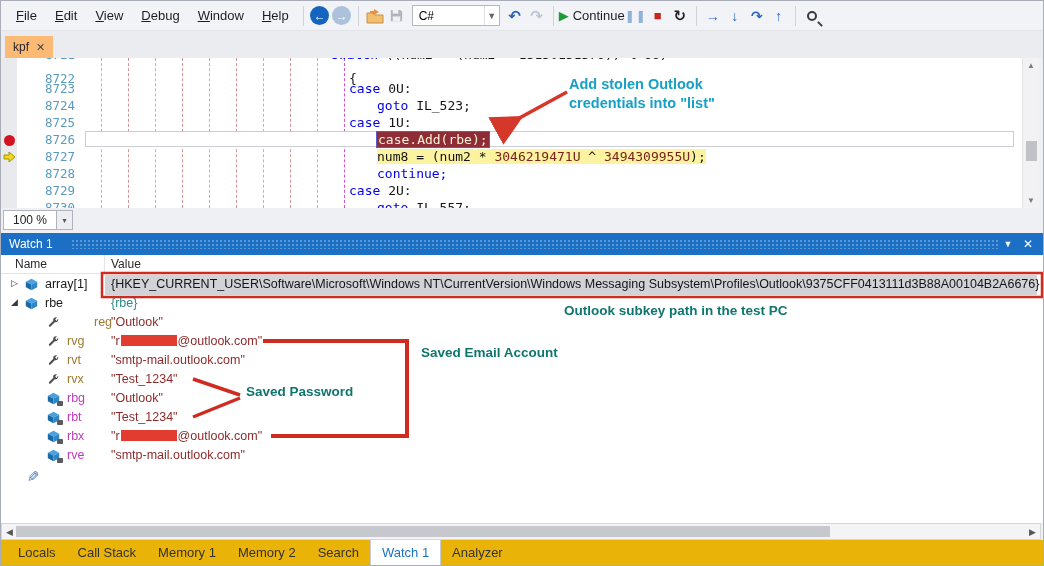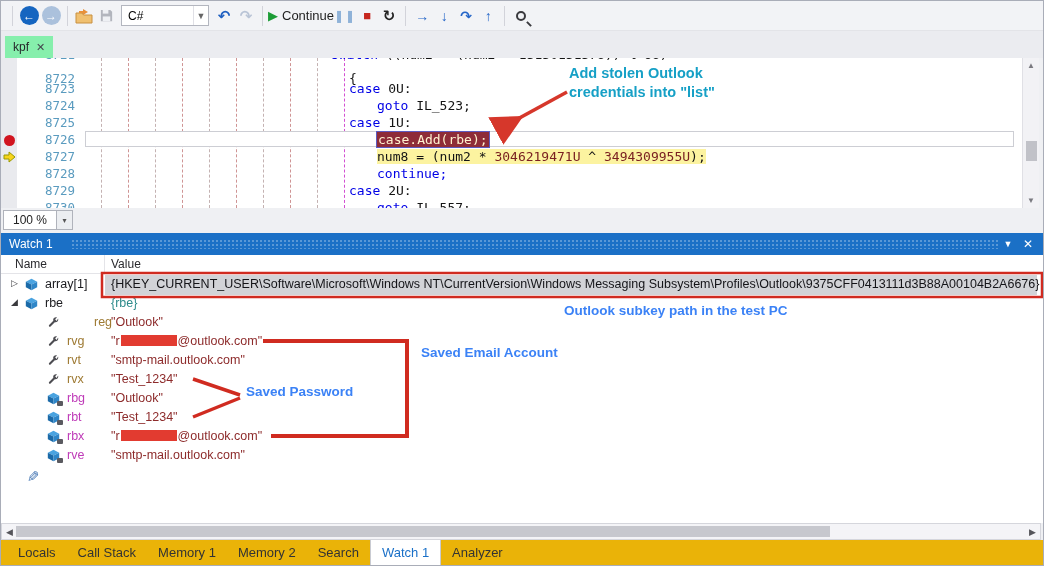--- a/index.html
+++ b/index.html
@@ -26,40 +26,40 @@
   .g-play { color:#1c9c36; font-size:13px; } .g-pause { color:#8fb2d8; letter-spacing:1px; font-size:12px; }
   .g-stop { color:#c6261e; font-size:13px; } .g-restart { color:#222; font-size:15px; }
   .g-step { color:#2566c8; font-size:14px; }
   .continue-label { font-size:13px; color:#1e1e1e; margin-left:4px; }
   .mag { position:relative; width:10px; height:10px; border:2px solid #3a3a3e; border-radius:50%; display:inline-block; }
   .mag::after { content:""; position:absolute; width:6px; height:2px; background:#3a3a3e;
                 transform:rotate(45deg); left:8px; top:10px; }
 
   
   .tabrow { position:absolute; left:0; top:30px; width:100%; height:27px; background:#ebecf0; }
-  .doc-tab { position:absolute; left:4px; bottom:0; height:22px; background:#86efac; color:#26262a;
+  .doc-tab { position:absolute; left:4px; bottom:0; height:22px; background:#fdba74; color:#26262a;
              font-size:12px; display:flex; align-items:center; padding:0 8px; gap:7px; }
   .doc-tab .tab-close { font-size:11px; color:#44464e; }
 
   
   .editor { position:absolute; left:0; top:57px; width:1021px; height:150px; background:#fff; overflow:hidden; }
   .gutter-col { position:absolute; left:0; top:0; width:16px; height:150px; background:#e9eaee; z-index:1; }
   .iguide { position:absolute; top:0; height:150px; width:0; border-left:1px dashed; z-index:1; }
   .curline-box { position:absolute; left:84px; top:73px; width:929px; height:16px; background:#fff;
                  border:1px solid #cdced4; z-index:2; }
   .code-line { position:absolute; left:0; width:100%; height:17px; z-index:3;
                font-family:"DejaVu Sans Mono","Liberation Mono",monospace; font-size:13px; line-height:17px; white-space:pre; }
   .lnum { position:absolute; left:16px; top:0; width:58px; text-align:right; color:#5a9bbf; font-size:12.5px; }
   .lcode { position:absolute; top:0; }
   .gut { position:absolute; left:1px; top:2px; width:14px; height:14px; display:flex; align-items:center; justify-content:center; }
   .bp-dot { width:11px; height:11px; border-radius:50%; background:#d1141f; }
   .tok-kw { color:#0000e6; } .tok-pl { color:#141414; } .tok-num { color:#7a2121; }
   .tok-bp { background:#8e2c38; color:#fff3cf; box-shadow:0 0 0 1px #5d5bc0; padding:0 1px; }
   .hl-yellow { background:#fcf3a0; }
-  .code-note { position:absolute; left:568px; top:6px; z-index:4; color:#16a0c6; font-weight:bold;
+  .code-note { position:absolute; left:568px; top:17px; z-index:4; color:#16a0c6; font-weight:bold;
                font-size:14.5px; line-height:19px; }
   .code-arrow { position:absolute; left:0; top:0; z-index:4; pointer-events:none; }
   .vscroll { position:absolute; left:1021px; top:57px; width:17px; height:150px; background:#f2f2f5;
              border-left:1px solid #e0e0e5; font-size:8px; color:#7a7a80; }
   .vscroll .up { position:absolute; top:3px; left:4px; } .vscroll .dn { position:absolute; bottom:3px; left:4px; }
   .vscroll .thumb { position:absolute; left:3px; top:83px; width:11px; height:20px; background:#c1c2c8; }
 
   
   .zoombar { position:absolute; left:0; top:207px; width:100%; height:25px; background:#eff0f3; }
   .zoom-ctl { position:absolute; left:2px; top:2px; height:20px; display:flex; }
@@ -84,39 +84,47 @@
   .w-selbg { position:absolute; left:104px; top:0; width:932px; height:20px; background:#d2d3d7; }
   .w-exp { position:absolute; left:10px; top:3px; font-size:9px; color:#3a3a3e; }
   .w-icon { position:absolute; top:3px; width:13px; height:13px; }
   .w-lock { position:absolute; width:6px; height:5px; background:#5a5a60; right:-3px; bottom:-1px; border-radius:1px; }
   .w-name { position:absolute; top:2px; color:#1a1a1e; }
   .n-prop { color:#9e7a33; } .n-field { color:#bf3bb8; }
   .w-val { position:absolute; left:110px; top:2px; color:#8d2b2b; white-space:pre; }
   .v-type { color:#2e8b8b; } .v-path { color:#141418; }
   .redact { display:inline-block; width:56px; height:11px; background:#e23b30; vertical-align:-1px; margin:0 1px; }
   .pencil { font-size:15px; color:#4a7ab5; transform:scaleX(-1); display:inline-block; }
-  .w-note { position:absolute; z-index:6; color:#3b82f6; font-weight:bold; font-size:13.5px; white-space:nowrap; }
+  .w-note { position:absolute; z-index:6; color:#0f766e; font-weight:bold; font-size:13.5px; white-space:nowrap; }
   .w-overlay { position:absolute; left:0; top:0; z-index:5; pointer-events:none; }
 
   
   .hscroll { position:absolute; left:0; top:522px; width:1040px; height:17px; background:#f4f4f7;
              border:1px solid #d5d6dc; font-size:9px; color:#55555a; }
   .hscroll .lt { position:absolute; left:4px; top:3px; } .hscroll .rt { position:absolute; right:4px; top:3px; }
   .hscroll .thumb { position:absolute; left:14px; top:2px; width:814px; height:11px; background:#c7c8ce; }
   .footer { position:absolute; left:0; top:539px; width:100%; height:27px; background:#eab308;
             display:flex; align-items:stretch; padding-left:6px; }
   .f-tab { font-size:13px; color:#333; padding:5px 11px; cursor:default; }
   .f-tab.active { background:#fff; color:#1a70c8; border-left:1px solid #c9cbd2; border-right:1px solid #c9cbd2; }
 </style>
 </head>
 <body>
 
 <div class="app">
 
   <div class="menubar">
+    <div id="menu-items" style="display:flex;">
+        <span class="menu-item">File</span>
+        <span class="menu-item">Edit</span>
+        <span class="menu-item">View</span>
+        <span class="menu-item">Debug</span>
+        <span class="menu-item">Window</span>
+        <span class="menu-item">Help</span>
+      </div>
     <span class="tb-sep"></span>
     <span class="tb-btn">
         <span class="circle-btn circle-blue">←</span>
       </span>
     <span class="tb-btn">
         <span class="circle-btn circle-gray">→</span>
       </span>
     <span class="tb-sep"></span>
     <span class="tb-btn">
       <svg width="18" height="16" viewBox="0 0 18 16">

